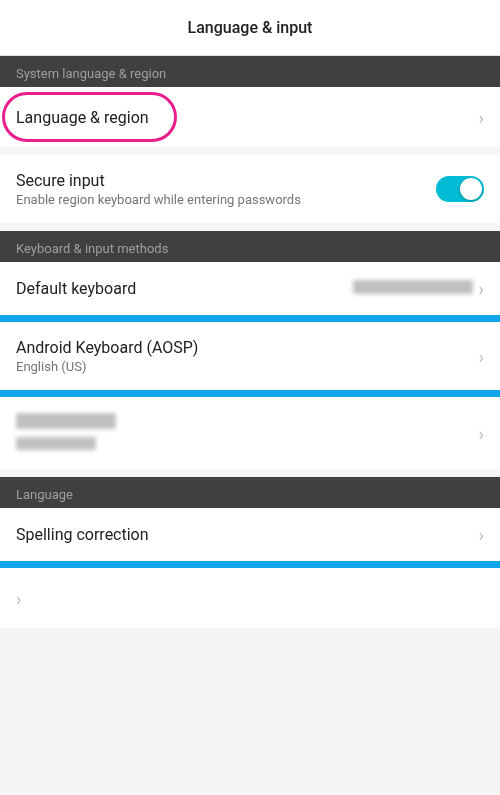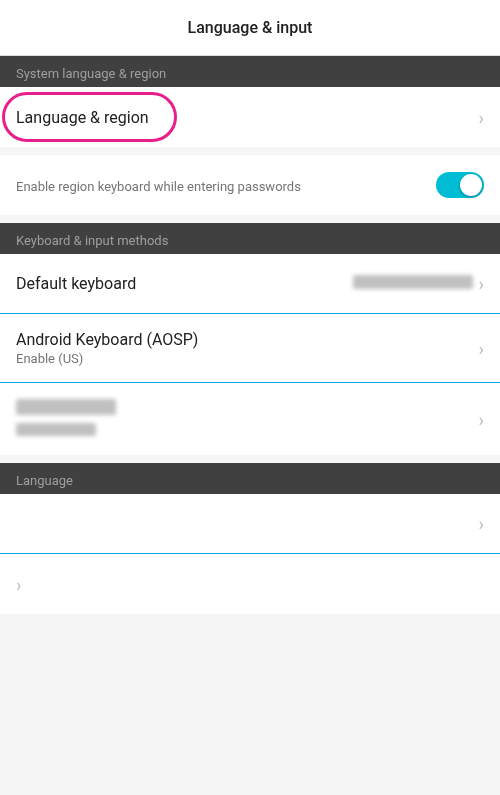--- a/index.html
+++ b/index.html
@@ -44,21 +44,21 @@
       background: #ffffff;
     }
 
     .list-item {
       background: #ffffff;
       padding: 16px 16px;
       display: flex;
       align-items: center;
       justify-content: space-between;
       min-height: 60px;
-      border-bottom: 1px solid #0ea5e9;
+      border-bottom: 7px solid #0ea5e9;
       cursor: pointer;
       position: relative;
     }
 
     .list-item:last-child {
       border-bottom: none;
     }
 
     .list-item-content {
       flex: 1;
@@ -159,20 +159,21 @@
     </div>
     <span class="chevron">›</span>
   </div>
 </div>
 
 <div class="divider"></div>
 
 <div class="white-card">
   <div class="list-item">
     <div class="list-item-content">
+      <div class="list-item-title">Secure input</div>
       <div class="list-item-subtitle">Enable region keyboard while entering passwords</div>
     </div>
     <div class="toggle">
       <div class="toggle-knob"></div>
     </div>
   </div>
 </div>
 
 <div class="divider"></div>
 
@@ -188,21 +189,21 @@
       <span class="list-item-value">
         <span class="blurred-text" style="width:120px;"></span>
       </span>
       <span class="chevron">›</span>
     </div>
   </div>
 
   <div class="list-item">
     <div class="list-item-content">
       <div class="list-item-title">Android Keyboard (AOSP)</div>
-      <div class="list-item-subtitle">Enable (US)</div>
+      <div class="list-item-subtitle">English (US)</div>
     </div>
     <span class="chevron">›</span>
   </div>
 
   <div class="list-item">
     <div class="list-item-content">
       <div class="list-item-title">
         <span class="blurred-text" style="width:100px; height:16px;"></span>
       </div>
       <div class="list-item-subtitle" style="margin-top:4px;">
@@ -214,20 +215,21 @@
 </div>
 
 <div class="divider"></div>
 
 <div class="section-label">Language</div>
 
 <div class="white-card">
 
   <div class="list-item">
     <div class="list-item-content">
+      <div class="list-item-title">Spelling correction</div>
     </div>
     <span class="chevron">›</span>
   </div>
 
   <div class="list-item">
     <span class="chevron">›</span>
   </div>
 </div>
 
 </body></html>

